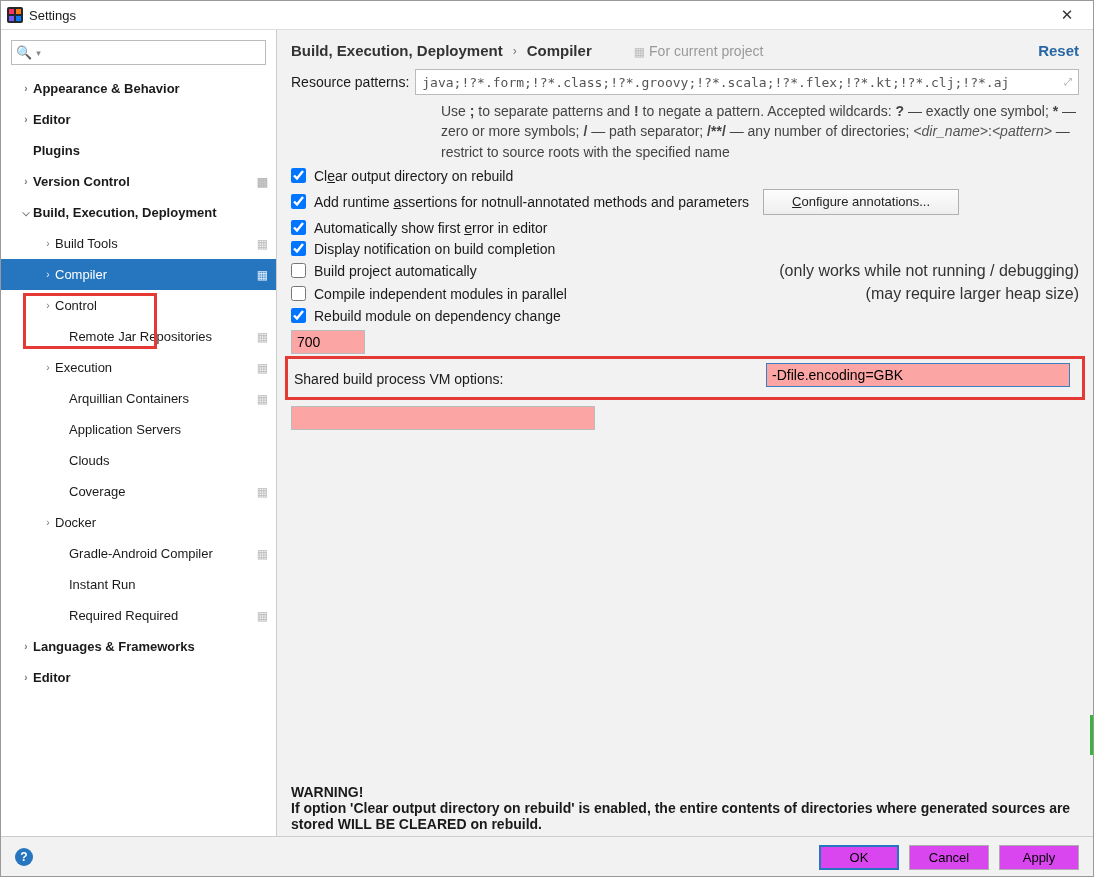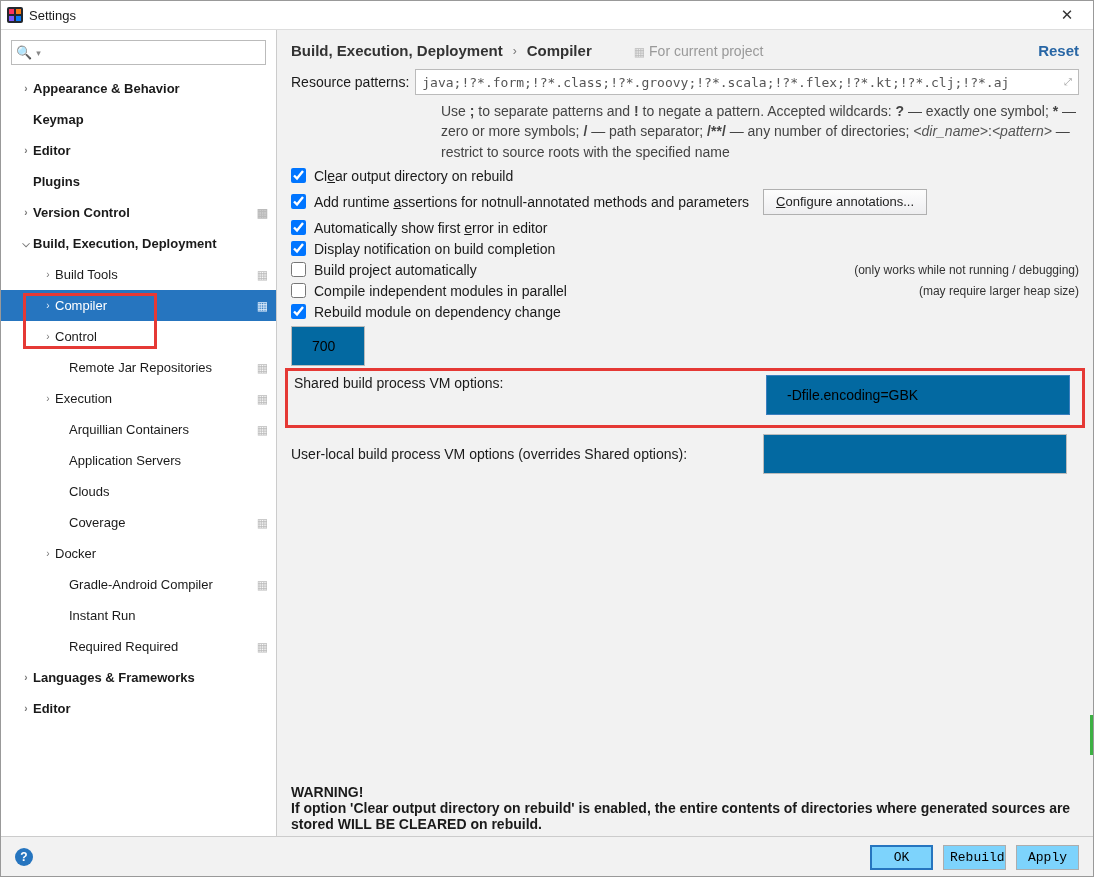--- a/index.html
+++ b/index.html
@@ -72,48 +72,48 @@
   .row-label { font-size:14px;}
   .resource-input { flex:1; border:1px solid #bbb;height:26px;padding:0 6px;font-family:Consolas,monospace;font-size:13px;
                     color:#555;background:#fff;display:flex;align-items:center;margin-left:6px;justify-content:space-between;}
   .expand-ic { color:#999;font-size:10px;}
 
   .help-text { font-size:14px;color:#444;margin-left:150px;line-height:1.45;margin-bottom:6px;}
   .help-text i { font-style:italic;color:#555;}
 
   .check-row { display:flex;align-items:center;margin:5px 0;font-size:14px;}
   .check-row input[type=checkbox]{ width:15px;height:15px;margin:0 8px 0 0;}
-  .check-row .hint { margin-left:auto;color:#333;font-size:12px;text-align:center;}
+  .check-row .hint { margin-left:auto;color:#333;font-size:16px;text-align:center;}
   .cfg-btn { margin-left:14px;height:26px;border:1px solid #b0b0b0;background:linear-gradient(#fdfdfd,#eeeef0);
-             padding:0 12px;font-size:13px;text-decoration:none;color:#222;}
+             padding:0 28px;font-size:13px;text-decoration:none;color:#222;}
 
   .field-row { display:flex;align-items:center;margin:6px 0;font-size:14px;}
   .field-row .flabel { width:472px;}
-  .text-input { border:1px solid #bbb;height:40px;padding:0 20px;font-size:14px;background:#0369a1;outline:none;}
+  .text-input { border:1px solid #bbb;height:24px;padding:0 5px;font-size:14px;background:#fca5a5;outline:none;}
   .ti-heap { width:74px;}
   .ti-vm { width:304px;border:1px solid #3a7fbf;}
   .ti-local { width:304px;}
 
   .vm-row-box { border:3px solid #E53935; padding:4px 0 10px 0;margin:-4px 0 6px -6px;width:calc(100% + 12px);}
-  .vm-row-inner { display:flex;align-items:flex-start;padding-left:6px;}
+  .vm-row-inner { display:flex;align-items:flex-end;padding-left:6px;}
   .vm-row-inner .flabel { width:472px;font-size:14px;}
 
   .warning { position:absolute; bottom:4px; left:14px; right:14px; font-size:14px;}
   .warning .w1 { font-weight:700;}
   .warning .w2 { font-weight:700;}
 
   
   .footer {
     height:41px; background:#f2f2f2;border-top:1px solid #ccc;
     display:flex;align-items:center;padding:0 14px;
   }
   .help-icon { width:18px;height:18px;border-radius:50%;background:#2675BF;color:#fff;font-size:12px;
                font-weight:700;display:flex;align-items:center;justify-content:center;}
   .footer .spacer { flex:1;}
-  .footer button { width:63px;height:25px;margin-left:10px;border:1px solid #adadad;background:#7dd3fc;font-size:13px;font-family:Liberation Mono, monospace;}
+  .footer button { width:80px;height:25px;margin-left:10px;border:1px solid #adadad;background:#d946ef;font-size:13px;}
   .footer .ok { border:2px solid #2675BF; }
 
   .green-stripe { position:absolute; right:0; top:685px; width:3px; height:40px; background:#3cb043;}
 
   u { text-decoration:underline;}
 </style>
 </head>
 <body>
 
 <div class="titlebar">
@@ -139,24 +139,20 @@
         <span class="search-caret">▾</span>
         <input class="search-input" placeholder="" style="">
       </div>
     </div>
     <div class="tree" id="tree">
         <div class="tree-item lvl0">
           <span class="arrow">›</span>
           <span class="lbl">Appearance &amp; Behavior</span>
         </div>
         <div class="tree-item lvl0">
-          <span class="arrow"></span>
-          <span class="lbl">Keymap</span>
-        </div>
-        <div class="tree-item lvl0">
           <span class="arrow">›</span>
           <span class="lbl">Editor</span>
         </div>
         <div class="tree-item lvl0">
           <span class="arrow"></span>
           <span class="lbl">Plugins</span>
         </div>
         <div class="tree-item lvl0">
           <span class="arrow">›</span>
           <span class="lbl">Version Control</span>
@@ -294,32 +290,31 @@
     </div>
 
     <div class="vm-row-box">
       <div class="vm-row-inner">
         <span class="flabel">Shared build process VM options:</span>
         <input class="text-input ti-vm" value="-Dfile.encoding=GBK" style="">
       </div>
     </div>
 
     <div class="field-row">
-      <span class="flabel">User-local build process VM options (overrides Shared options):</span>
       <input class="text-input ti-local" value="" style="">
     </div>
 
     <div class="warning">
       <div class="w1">WARNING!</div>
       <div class="w2">If option 'Clear output directory on rebuild' is enabled, the entire contents of directories where generated sources are stored WILL BE CLEARED on rebuild.</div>
     </div>
 
     <div class="green-stripe"></div>
   </div>
 </div>
 
 <div class="footer">
   <div class="help-icon">?</div>
   <div class="spacer"></div>
   <button class="ok">OK</button>
-  <button>Rebuild</button>
+  <button>Cancel</button>
   <button>Apply</button>
 </div>
 
 </body></html>

